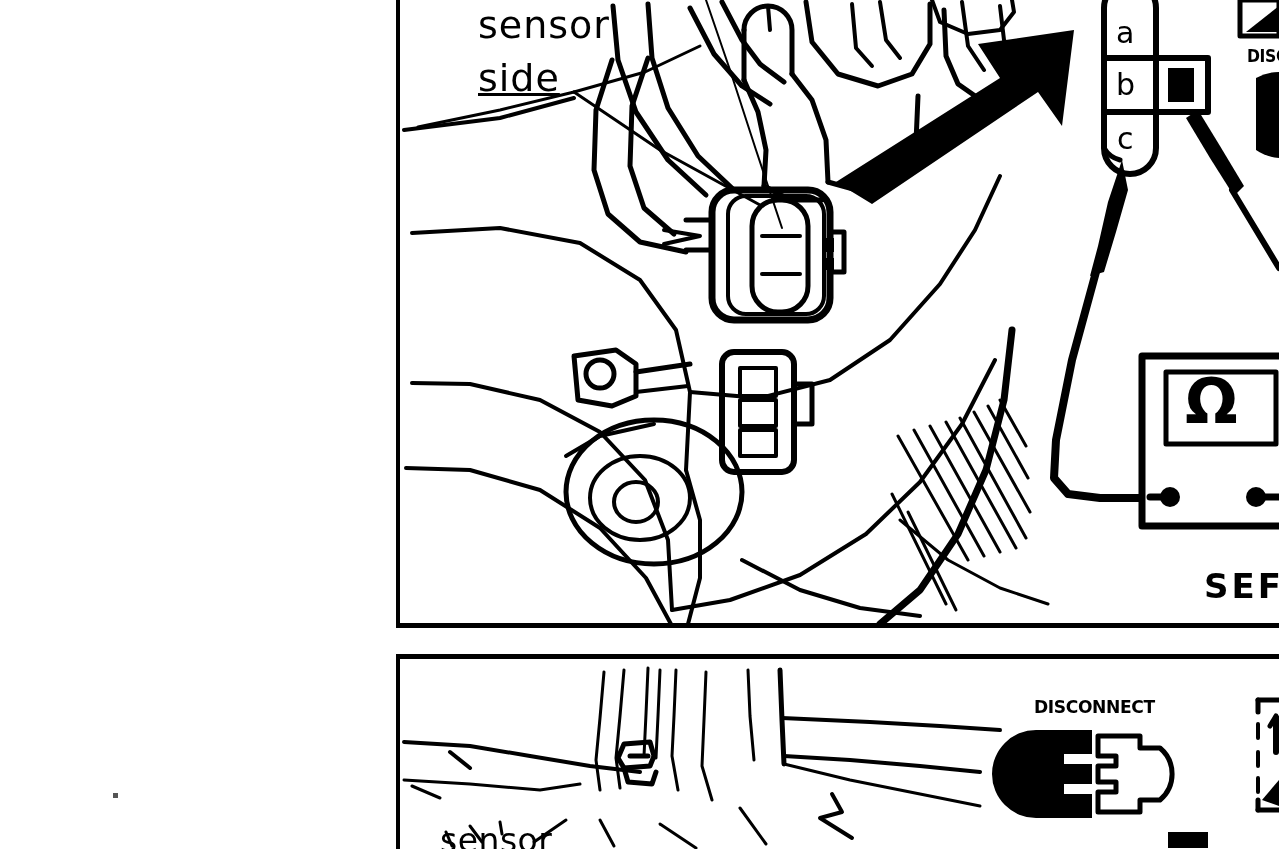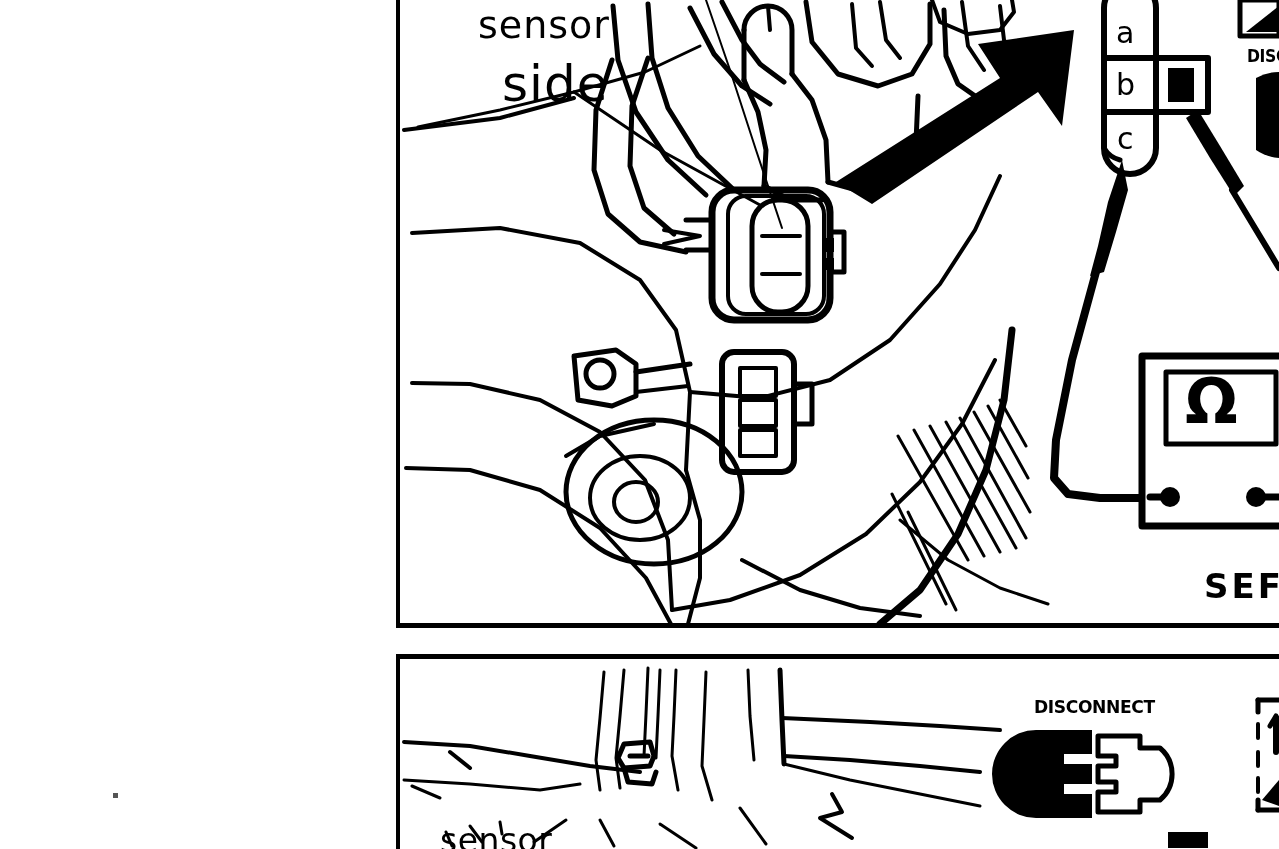--- a/index.html
+++ b/index.html
@@ -54,24 +54,25 @@
     white-space: pre;
     line-height: 1;
   }
   #lbl-sensor {
     left: 478px;
     top: 6px;
     font-size: 38px;
     letter-spacing: 1px;
   }
   #lbl-side {
-    left: 502px;
+    left: 478px;
     top: 59px;
-    font-size: 50px;
+    font-size: 38px;
     letter-spacing: 1px;
+    text-decoration: underline;
   }
   #lbl-engine-temp {
     left: 425px;
     top: 780px;
     font-size: 33px;
     letter-spacing: 0.5px;
   }
   #lbl-engine-sensor {
     left: 440px;
     top: 824px;

